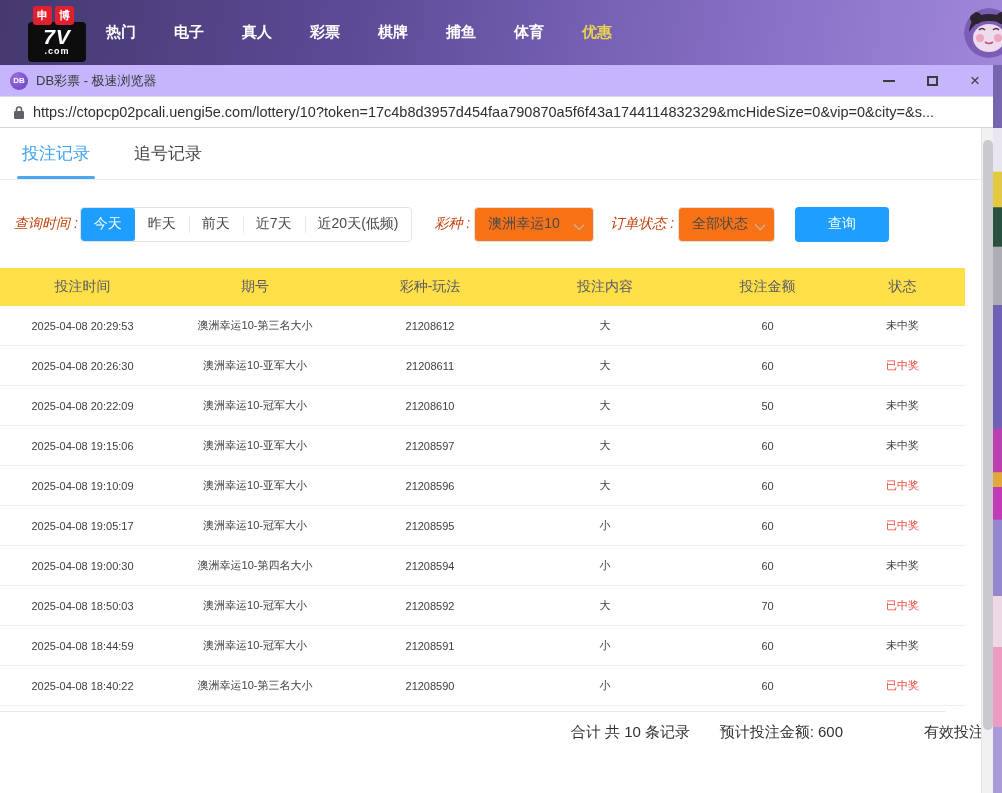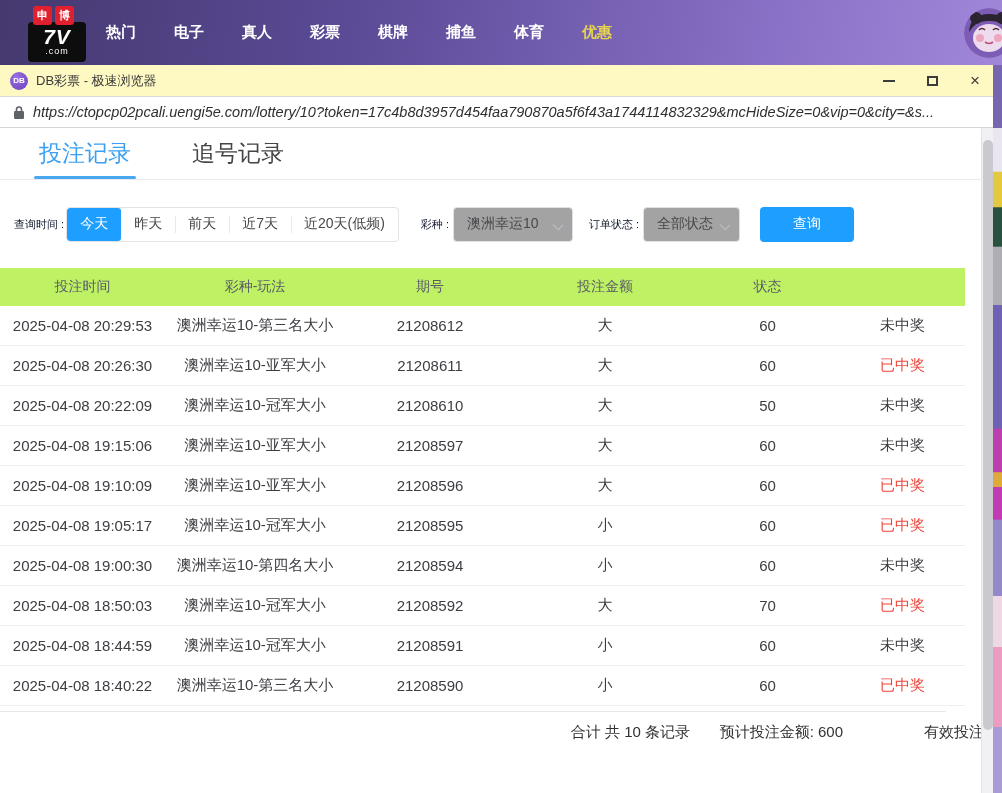--- a/index.html
+++ b/index.html
@@ -11,84 +11,84 @@
   .topnav { position: absolute; left: 0; top: 0; width: 1002px; height: 65px;
     background: linear-gradient(100deg, #45396f 0%, #5b4a96 35%, #8a72c8 78%, #a087d8 100%);
     display: flex; align-items: center; }
   .logo { position: relative; width: 58px; height: 56px; margin-left: 28px; margin-top: 2px; flex: 0 0 auto; }
   .logo-badges { position: absolute; left: 5px; top: 0; display: flex; gap: 3px; z-index: 2; }
   .logo-badges span { width: 19px; height: 19px; background: #e01f2f; border-radius: 3px;
     color: #fff; font-size: 11px; font-weight: bold; display: flex; align-items: center; justify-content: center; }
   .logo-block { position: absolute; left: 0; top: 16px; width: 58px; height: 40px; background: #0d0d0d;
     border-radius: 4px; display: flex; flex-direction: column; align-items: center; justify-content: center; }
   .logo-brand { color: #fff; font-weight: bold; font-style: italic; font-size: 21px; line-height: 20px; letter-spacing: 1px; }
-  .logo-com { color: #fff; font-size: 9px; font-weight: normal; line-height: 9px; letter-spacing: 1px; }
+  .logo-com { color: #fff; font-size: 9px; font-weight: bold; line-height: 9px; letter-spacing: 1px; }
   .nav-items { display: flex; gap: 38px; margin-left: 20px; }
   .nav-item { color: #fff; font-size: 15px; font-weight: bold; cursor: pointer; white-space: nowrap; }
   .nav-item.hl { color: #e8d44f; }
   .avatar { position: absolute; top: 8px; right: -12px; width: 50px; height: 50px; border-radius: 50%;
     overflow: hidden; cursor: pointer; }
 
   
   .bwindow { position: absolute; left: 0; top: 65px; width: 993px; height: 728px; background: #fff; }
-  .titlebar { height: 32px; background: #fef9c3; border-bottom: 1px solid #d9d9de;
+  .titlebar { height: 32px; background: #c4b5fd; border-bottom: 1px solid #d9d9de;
     display: flex; align-items: center; padding: 0 8px 0 10px; }
   .favicon { width: 18px; height: 18px; border-radius: 50%;
     background: radial-gradient(circle at 35% 30%, #9a6fe0, #6a3fc0); color: #fff;
     font-size: 8px; font-weight: bold; display: flex; align-items: center; justify-content: center; flex: 0 0 auto; }
   .wtitle { margin-left: 8px; font-size: 13px; color: #3a3a3a; flex: 1 1 auto;
     white-space: nowrap; overflow: hidden; }
   .wctrls { display: flex; align-items: center; gap: 27px; padding-right: 2px; }
   .wbtn { width: 16px; height: 16px; display: flex; align-items: center; justify-content: center; cursor: pointer; }
   .ic-min { width: 12px; height: 2px; background: #3c3c3c; }
   .ic-max { width: 11px; height: 10px; border: 2px solid #3c3c3c; }
   .ic-close { font-size: 17px; color: #3c3c3c; line-height: 16px; }
 
   .urlbar { height: 31px; background: #fff; border-bottom: 1px solid #d6d6da;
-    display: flex; align-items: center; padding: 0 10px 0 13px; font-style: italic; }
+    display: flex; align-items: center; padding: 0 10px 0 13px; }
   .lock { flex: 0 0 auto; margin-right: 8px; display: flex; }
   .url-text { font-size: 14.5px; color: #2f2f2f; white-space: nowrap; overflow: hidden; }
 
   
   .page { position: relative; width: 993px; height: 664px; background: #fff; overflow: hidden; }
 
   .tabs { height: 52px; border-bottom: 1px solid #eaeaee; display: flex; align-items: stretch;
     padding-left: 22px; gap: 44px; }
-  .tab { position: relative; display: flex; align-items: center; font-size: 23px; color: #454549; cursor: pointer; margin-left: 17px; }
+  .tab { position: relative; display: flex; align-items: center; font-size: 17px; color: #454549; cursor: pointer; }
   .tab.active { color: #3ba0f3; }
   .tab.active::after { content: ""; position: absolute; left: -5px; right: -5px; bottom: 0;
     height: 3px; background: #4aa8f0; border-radius: 3px; }
 
   .filters { display: flex; align-items: center; margin-top: 26px; padding-left: 14px; height: 36px; }
-  .f-label { font-size: 11px; color: #0f172a; white-space: nowrap; }
+  .f-label { font-size: 14px; color: #c2410c; white-space: nowrap; font-style: italic; }
   .btn-group { display: flex; align-items: stretch; border: 1px solid #e3e3e6; border-radius: 4px;
     height: 35px; margin-left: 2px; overflow: hidden; background: #fff; }
   .bg-opt { display: flex; align-items: center; padding: 0 13px; font-size: 14px; color: #48484c;
     cursor: pointer; position: relative; }
   .bg-opt + .bg-opt::before { content: ""; position: absolute; left: 0; top: 8px; bottom: 8px;
     width: 1px; background: #e8e8ec; }
   .bg-opt.active { background: #1e9fff; color: #fff; border-radius: 3px; }
   .bg-opt.active::before, .bg-opt.active + .bg-opt::before { display: none; }
   .select { height: 35px; border: 1px solid #dfe1e6; border-radius: 4px; display: flex;
     align-items: center; padding: 0 26px 0 13px; font-size: 14px; color: #48484c;
-    position: relative; cursor: pointer; background: #a3a3a3; white-space: nowrap; }
+    position: relative; cursor: pointer; background: #f97316; white-space: nowrap; }
   .chev { position: absolute; right: 10px; top: 13px; width: 8px; height: 8px;
     border-right: 1.5px solid #c0c4cc; border-bottom: 1.5px solid #c0c4cc; transform: rotate(45deg) scaleY(0.9); }
   .query-btn { height: 35px; width: 94px; background: #1e9fff; color: #fff; border: none;
     border-radius: 4px; font-size: 14px; cursor: pointer; margin-left: 20px;
     font-family: inherit; }
   .ml22 { margin-left: 22px; } .ml16 { margin-left: 16px; } .ml4 { margin-left: 4px; }
 
   .table { margin-top: 26px; width: 965px; }
   .thead, .trow { display: grid; grid-template-columns: 165px 180px 170px 180px 145px 125px; }
-  .thead { background: #bef264; height: 38px; }
+  .thead { background: #fde047; height: 38px; }
   .thead .cell { font-size: 14px; color: #5a5a6a; }
   .cell { display: flex; align-items: center; justify-content: center; white-space: nowrap; }
   .trow { height: 40px; border-bottom: 1px solid #efeff2; }
-  .trow .cell { font-size: 15px; color: #3d3d42; }
+  .trow .cell { font-size: 11px; color: #3d3d42; }
   .trow .cell.won { color: #f0453c; }
 
   .summary { position: relative; margin-top: 5px; border-top: 1px solid #e8e8ea; height: 36px; width: 946px; }
   .summary span { position: absolute; top: 11px; font-size: 15px; color: #323236; white-space: nowrap; }
   .sum-total { right: 256px; } .sum-expected { right: 103px; } .sum-valid { left: 924px; }
 
   
   .scrollbar { position: absolute; right: 0; top: 63px; width: 12px; height: 665px;
     background: #f1f1f4; border-left: 1px solid #e3e3e6; cursor: pointer; }
   .scroll-thumb { position: absolute; left: 1px; top: 12px; width: 10px; height: 590px;
@@ -196,22 +196,23 @@
         <div class="select ml4" style="min-width:97px">
           <span>全部状态</span>
           <span class="chev"></span>
         </div>
         <button class="query-btn">查询</button>
       </div>
 
       <div class="table">
         <div class="thead" id="thead">
             <div class="cell">投注时间</div>
+            <div class="cell">期号</div>
             <div class="cell">彩种-玩法</div>
-            <div class="cell">期号</div>
+            <div class="cell">投注内容</div>
             <div class="cell">投注金额</div>
             <div class="cell">状态</div>
           </div>
         <div id="tbody">
             <div class="trow">
               <div class="cell">2025-04-08 20:29:53</div>
               <div class="cell">澳洲幸运10-第三名大小</div>
               <div class="cell">21208612</div>
               <div class="cell">大</div>
               <div class="cell">60</div>

